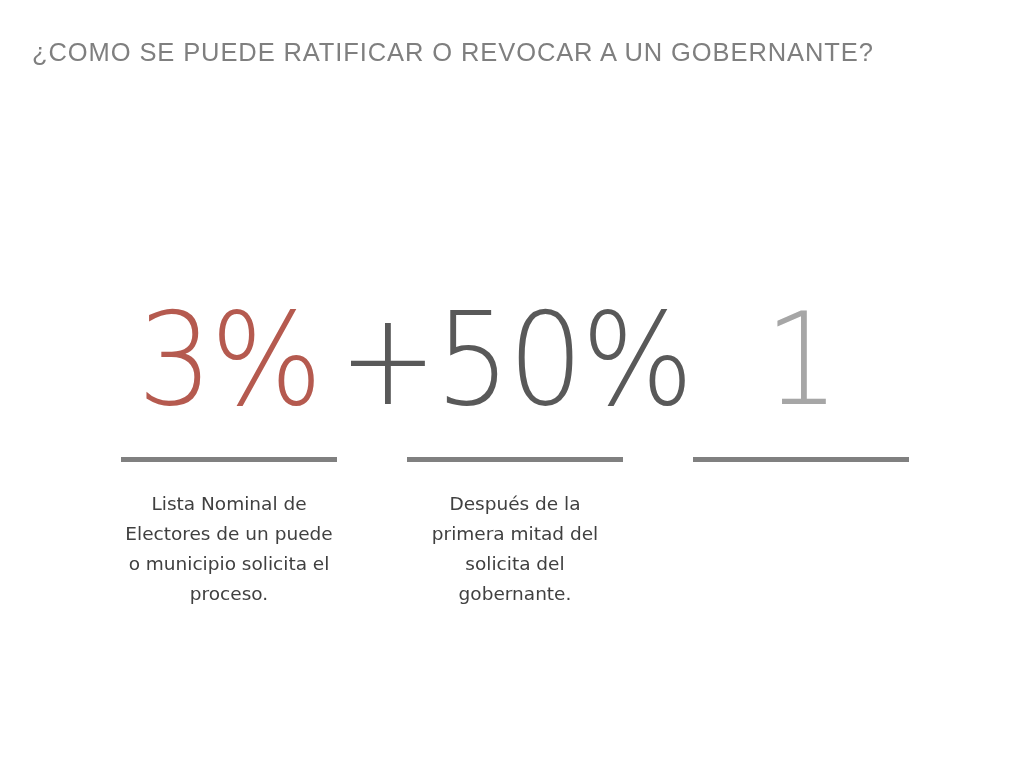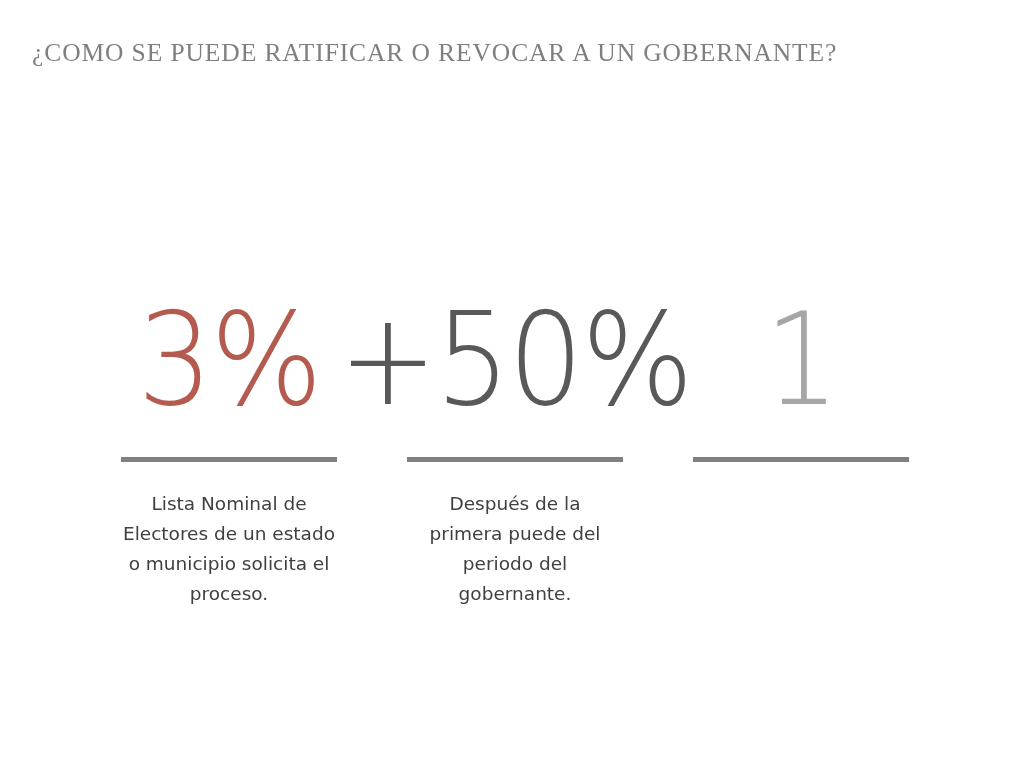--- a/index.html
+++ b/index.html
@@ -17,21 +17,21 @@
     position: relative;
     width: 1024px;
     height: 768px;
     box-sizing: border-box;
   }
   .slide-title {
     position: absolute;
     top: 38px;
     left: 32px;
     width: 960px;
-    font-family: Liberation Serif, serif;
+    font-family: Liberation Sans, sans-serif;
     font-size: 25.5px;
     letter-spacing: 0.9px;
     color: #7f7f7f;
     font-weight: normal;
     white-space: nowrap;
   }
   .stats-row {
     position: absolute;
     top: 285px;
     left: 110px;
@@ -94,27 +94,27 @@
 
 <div class="slide">
 
   <div class="slide-title">¿COMO SE PUEDE RATIFICAR O REVOCAR A UN GOBERNANTE?</div>
 
   <div class="stats-row">
 
     <div class="stat-col col-1">
       <div class="stat-figure fig-1">3%</div>
       <div class="stat-rule"></div>
-      <div class="stat-caption">Lista Nominal de Electores de un estado o municipio solicita el proceso.</div>
+      <div class="stat-caption">Lista Nominal de Electores de un puede o municipio solicita el proceso.</div>
     </div>
 
     <div class="stat-col col-2">
       <div class="stat-figure fig-2">+50%</div>
       <div class="stat-rule"></div>
-      <div class="stat-caption">Después de la primera puede del periodo del gobernante.</div>
+      <div class="stat-caption">Después de la primera mitad del solicita del gobernante.</div>
     </div>
 
     <div class="stat-col col-3">
       <div class="stat-figure fig-3">1</div>
       <div class="stat-rule"></div>
     </div>
 
   </div>
 </div>
 

